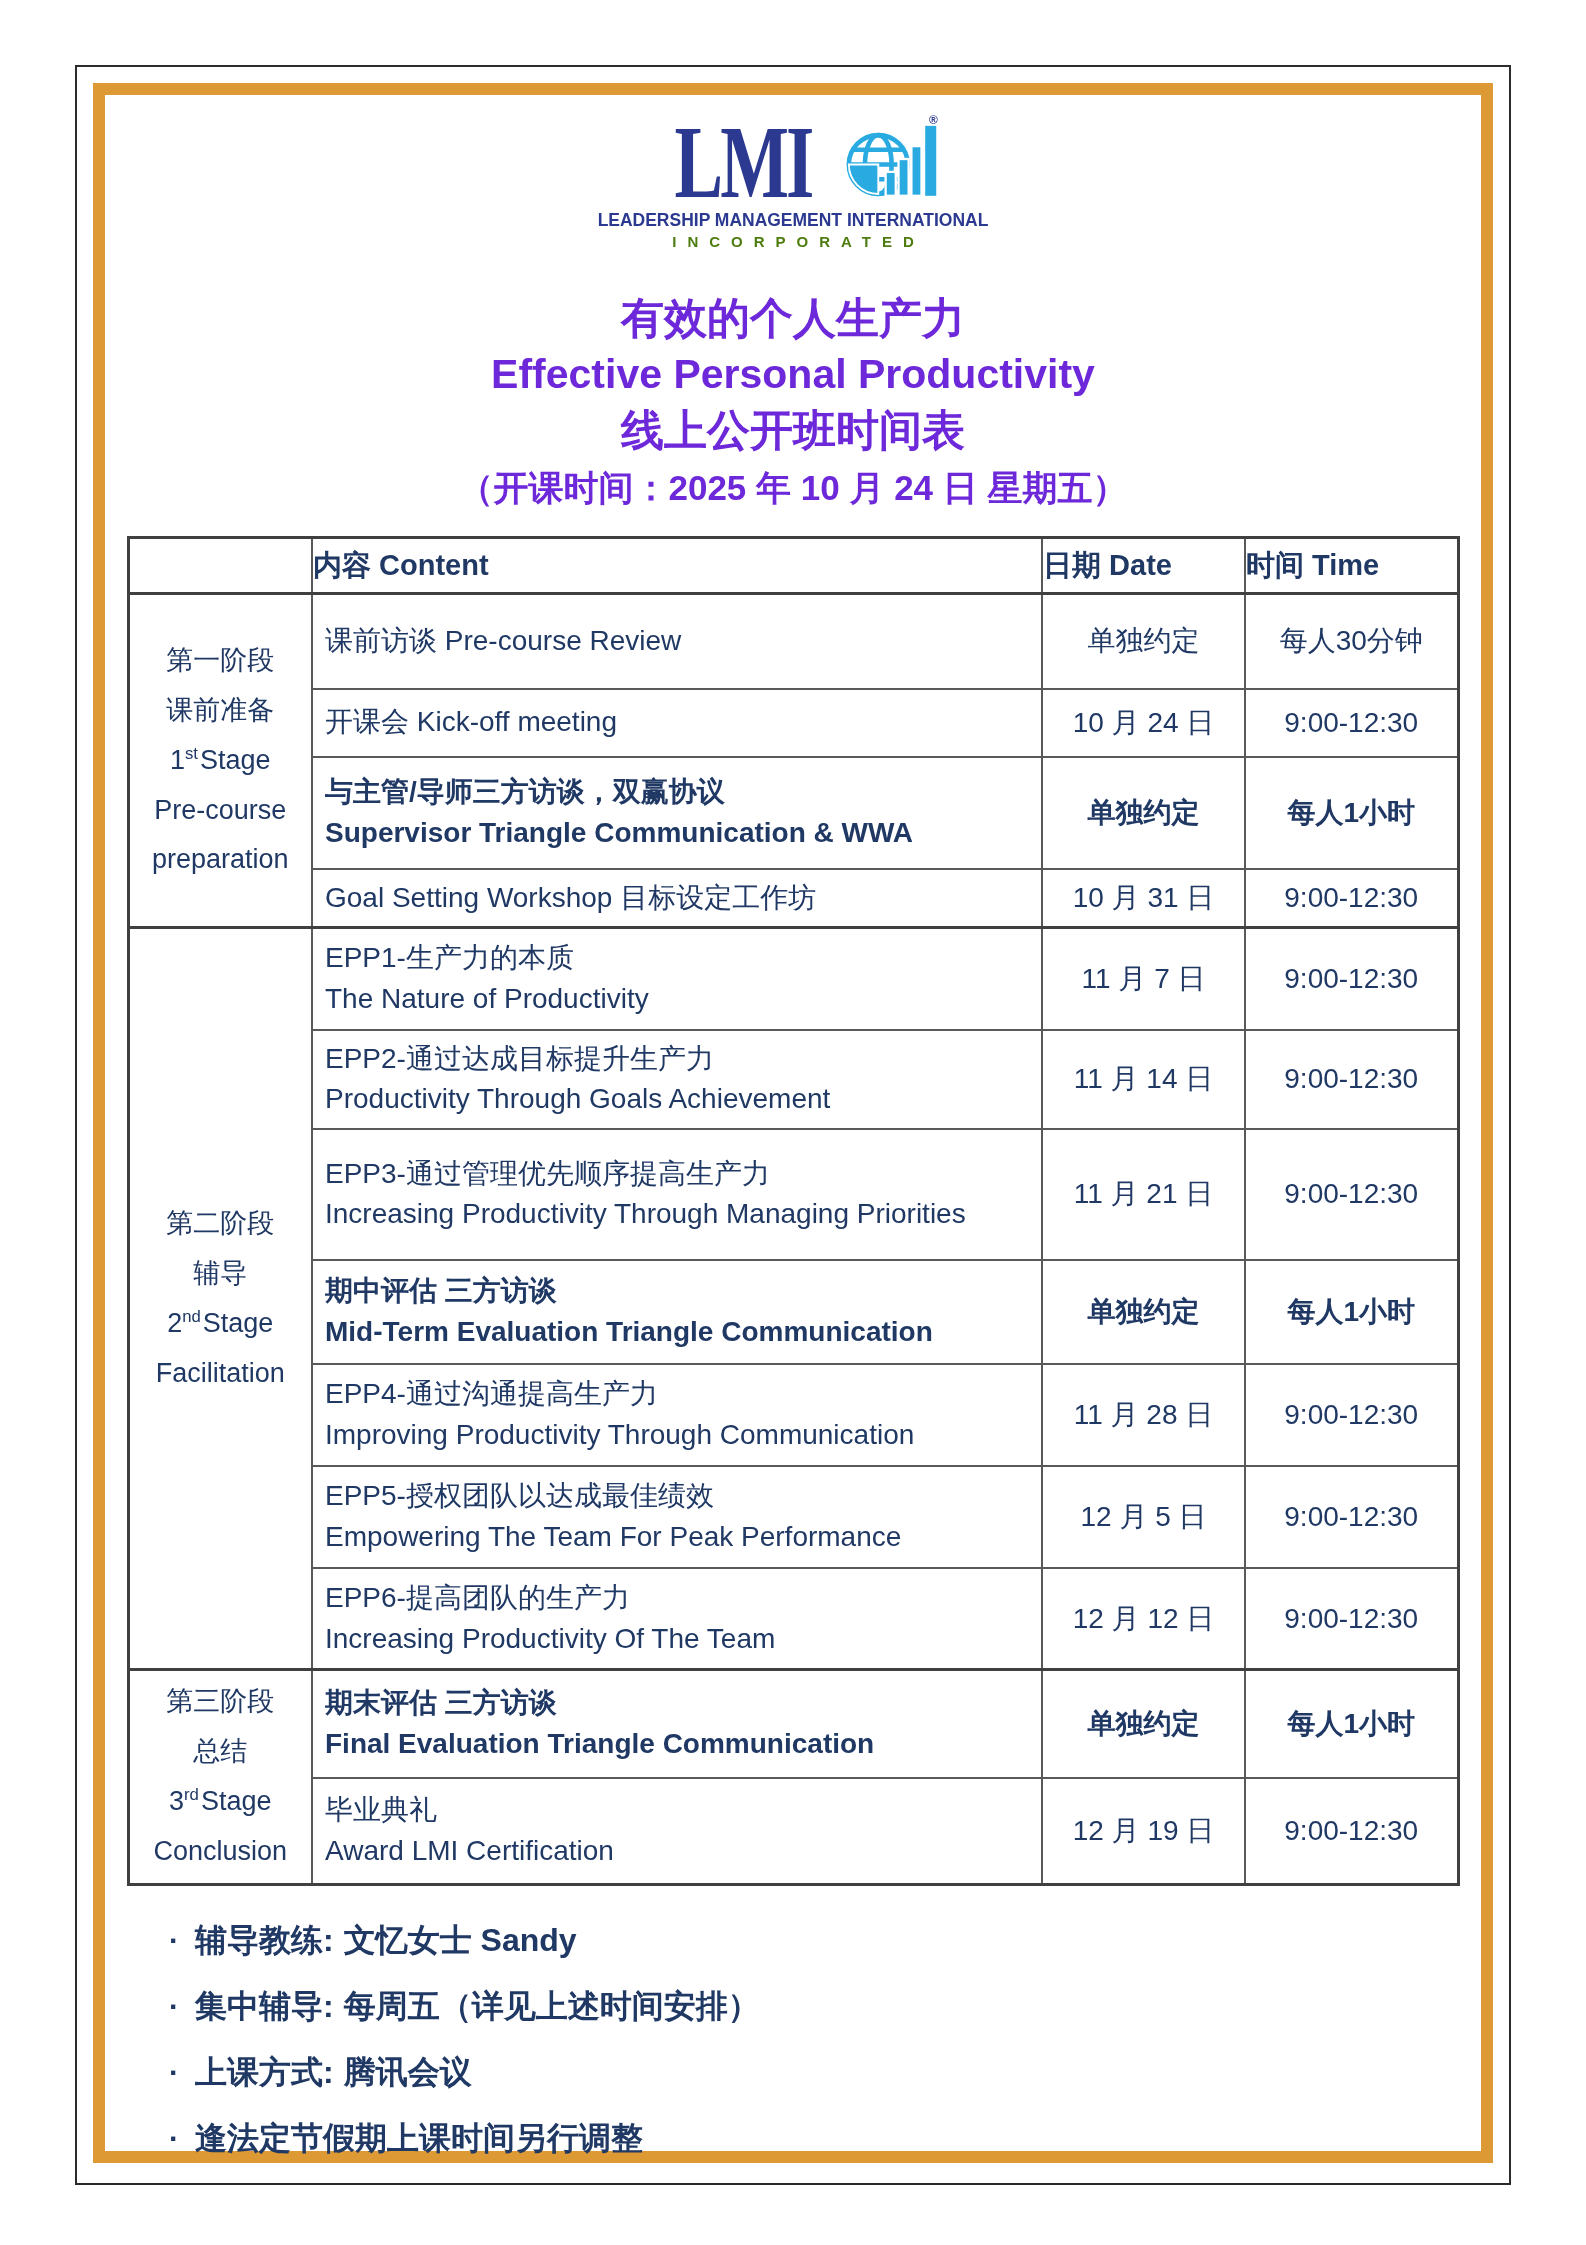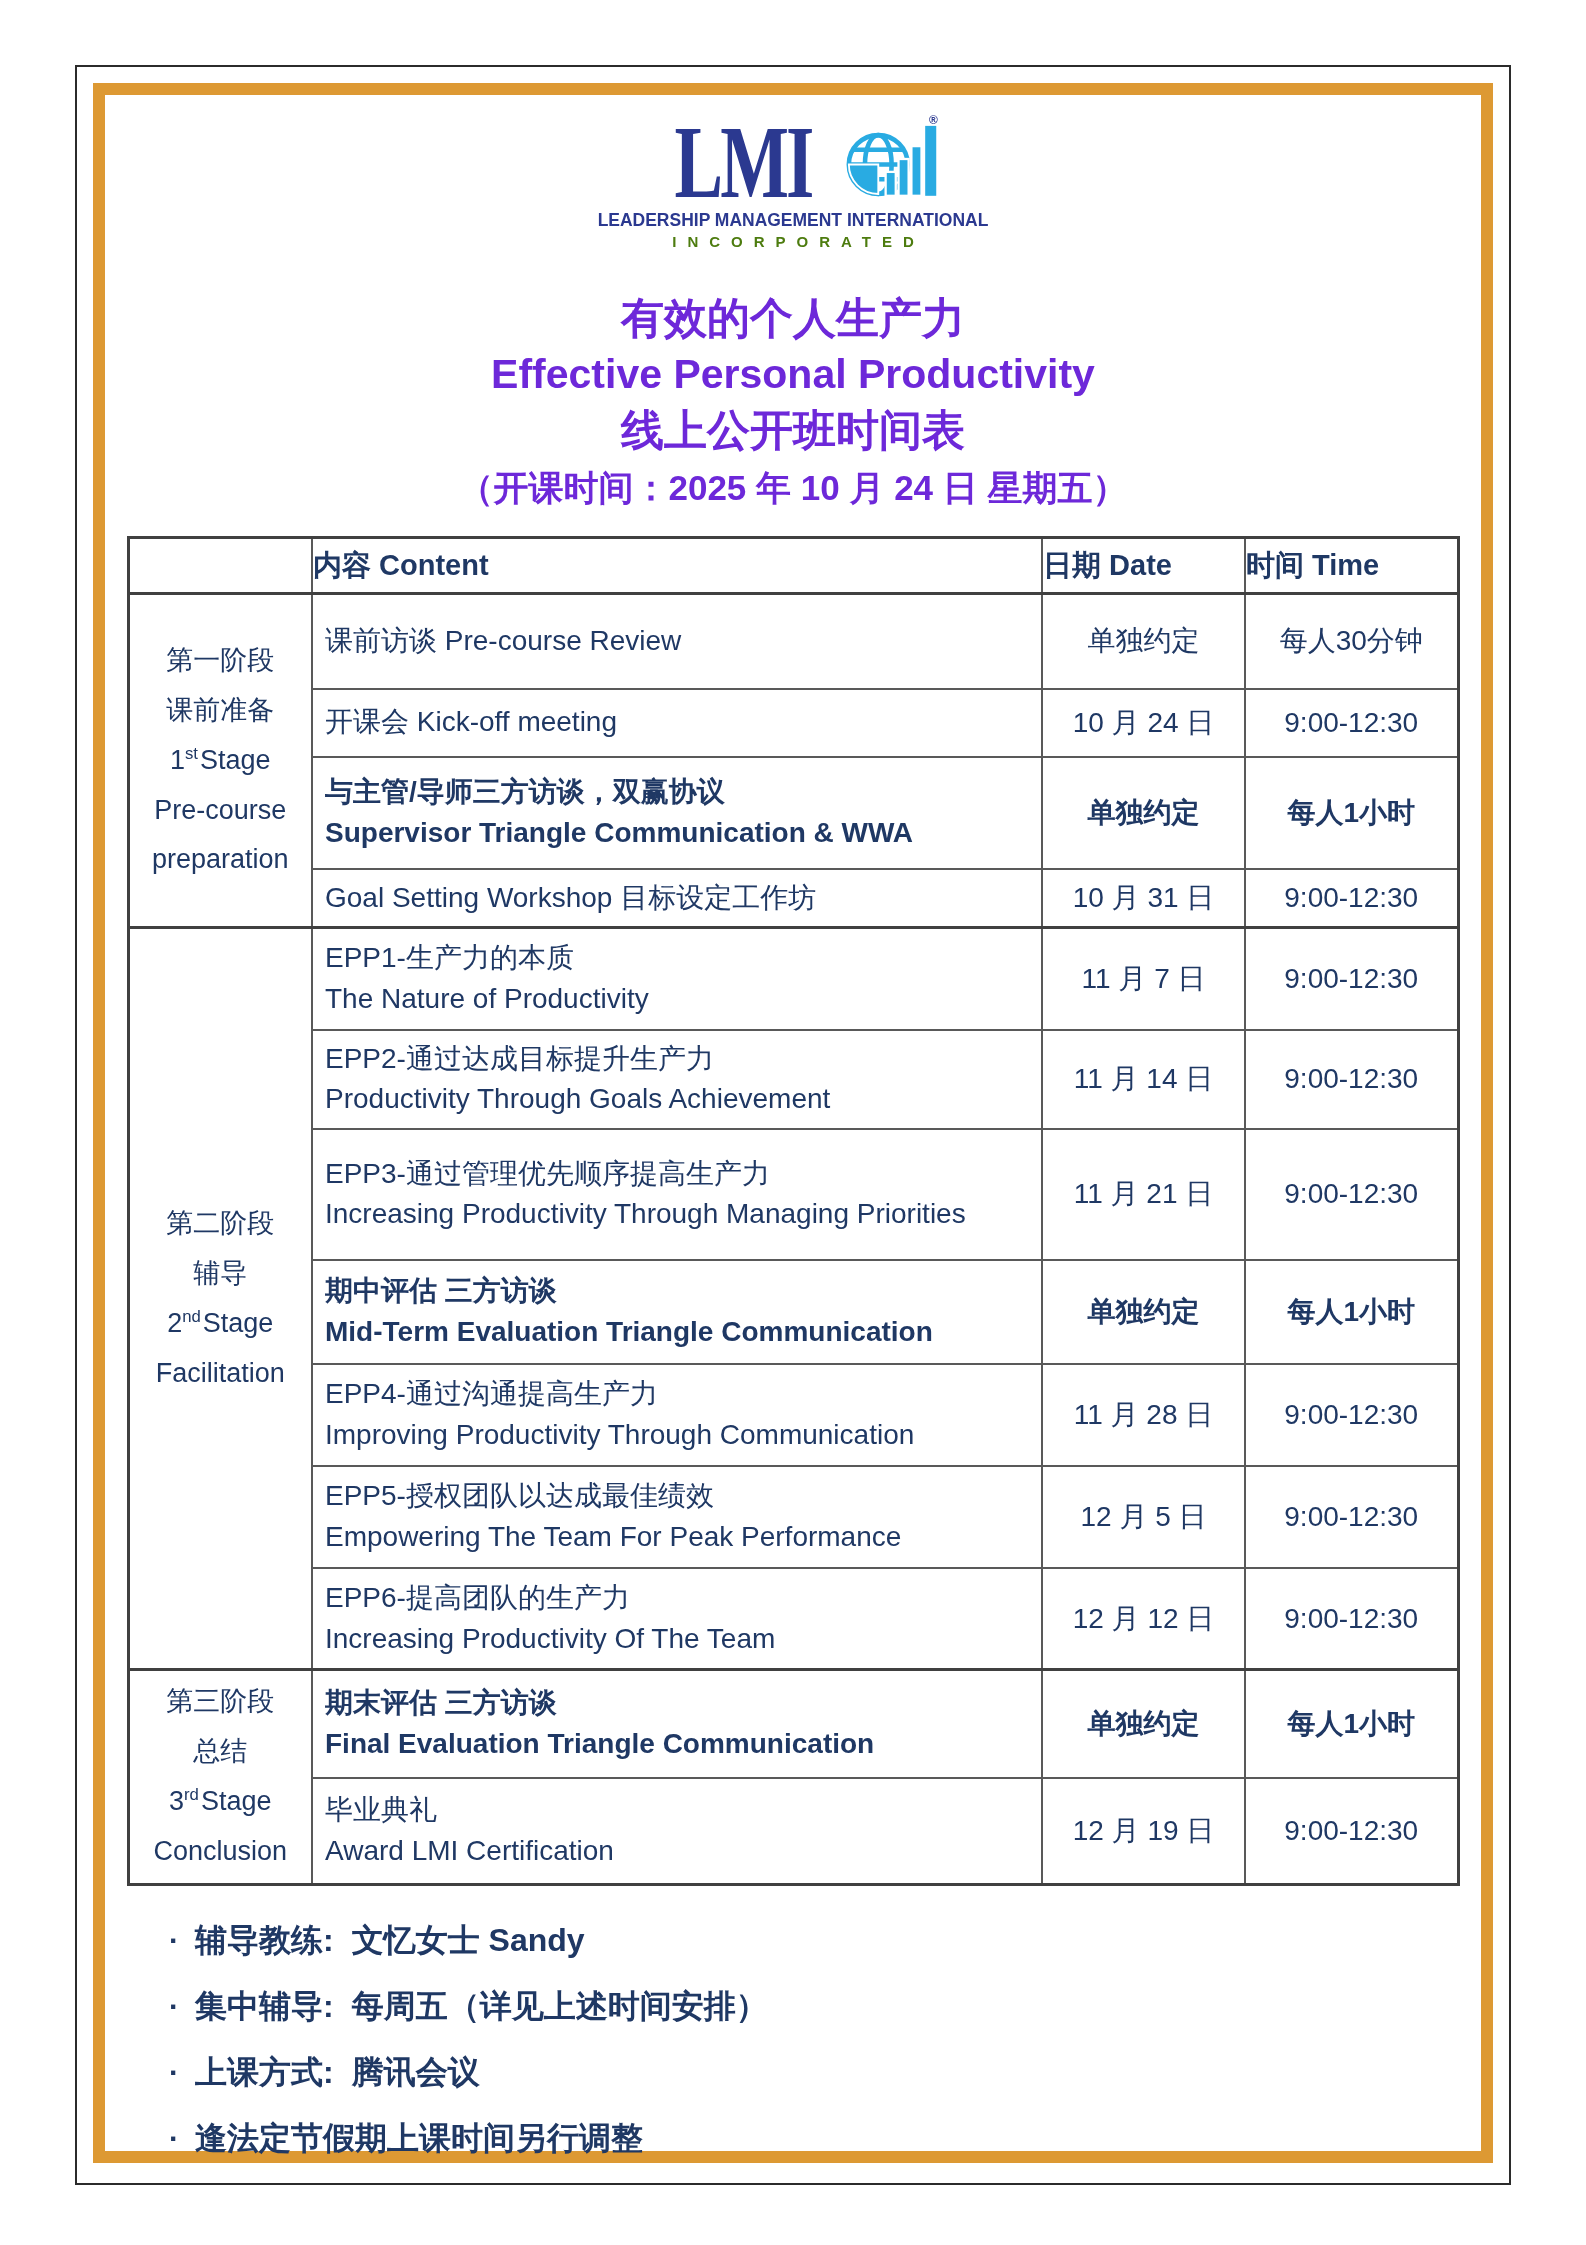--- a/index.html
+++ b/index.html
@@ -59,21 +59,21 @@
 
   .rh-95{height:95px} .rh-68{height:68px} .rh-112{height:112px} .rh-58{height:58px}
   .rh-102{height:102px} .rh-97{height:97px} .rh-131{height:131px} .rh-104{height:104px}
   .rh-108{height:108px} .rh-107{height:107px}
 
   
   .notes { margin:38px 0 0 64px; color:#1f3864; }
   .note-item { font-size:32px; line-height:1.0; margin-bottom:34px; display:flex; align-items:baseline; }
   .note-bullet { font-size:30px; font-weight:700; margin-right:16px; }
   .note-label { font-weight:700; }
-  .note-value { font-weight:600; margin-left:18px; }
+  .note-value { font-weight:600; margin-left:10px; }
 </style>
 </head>
 <body>
 
 <div class="page">
   <div class="frame-black"></div>
   <div class="frame-gold"></div>
 
   <div class="content">
 

